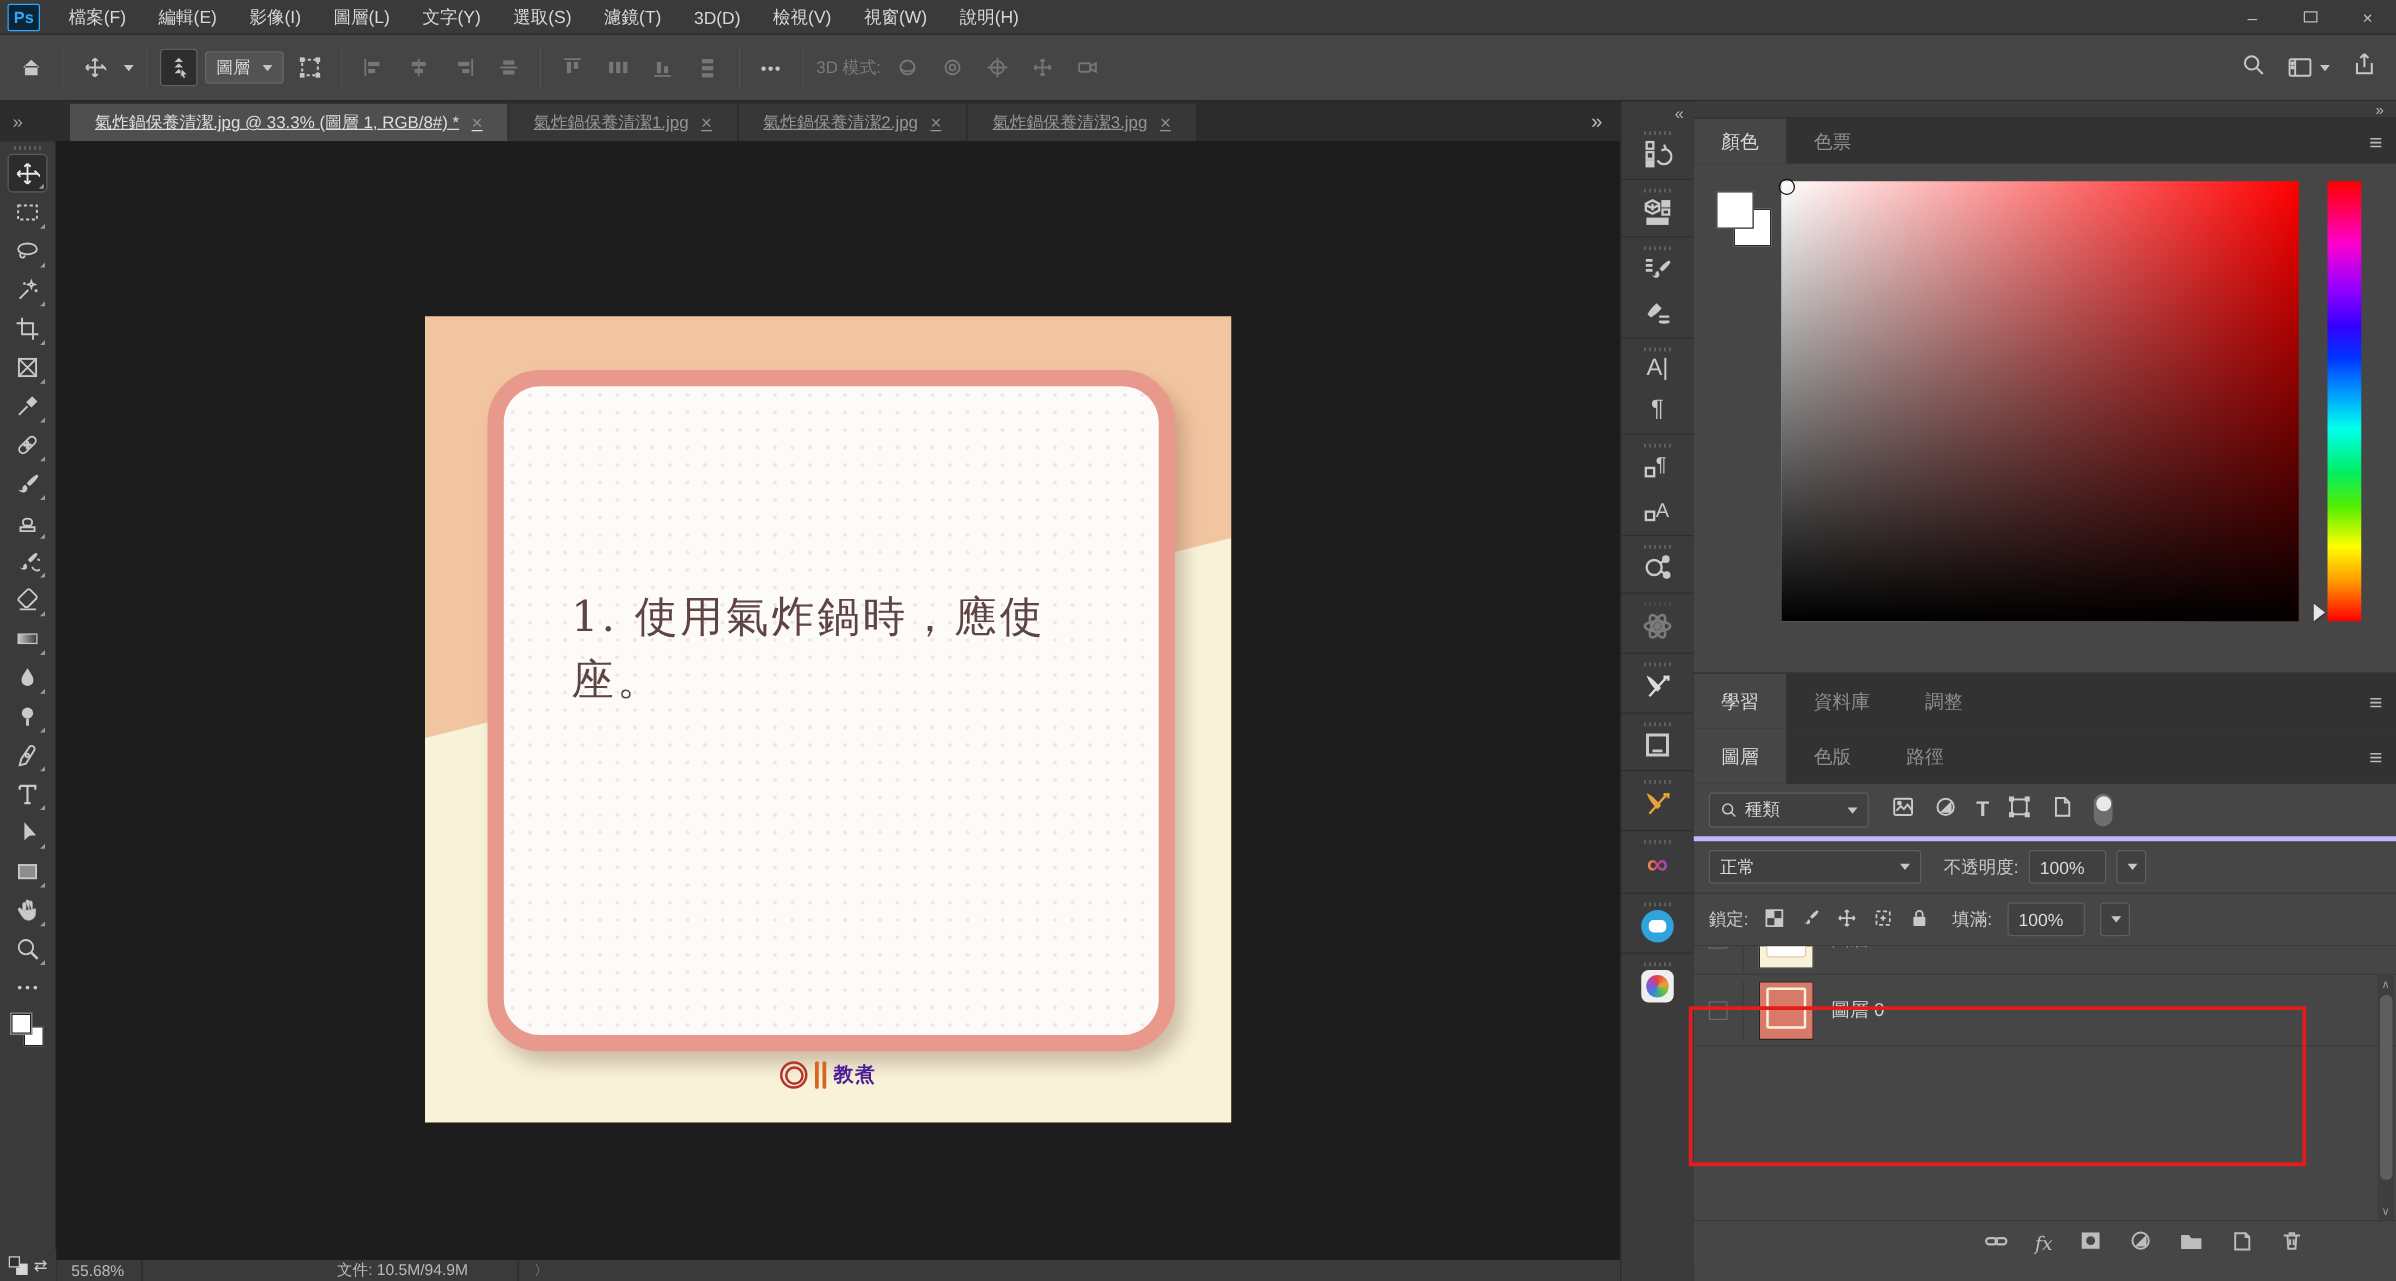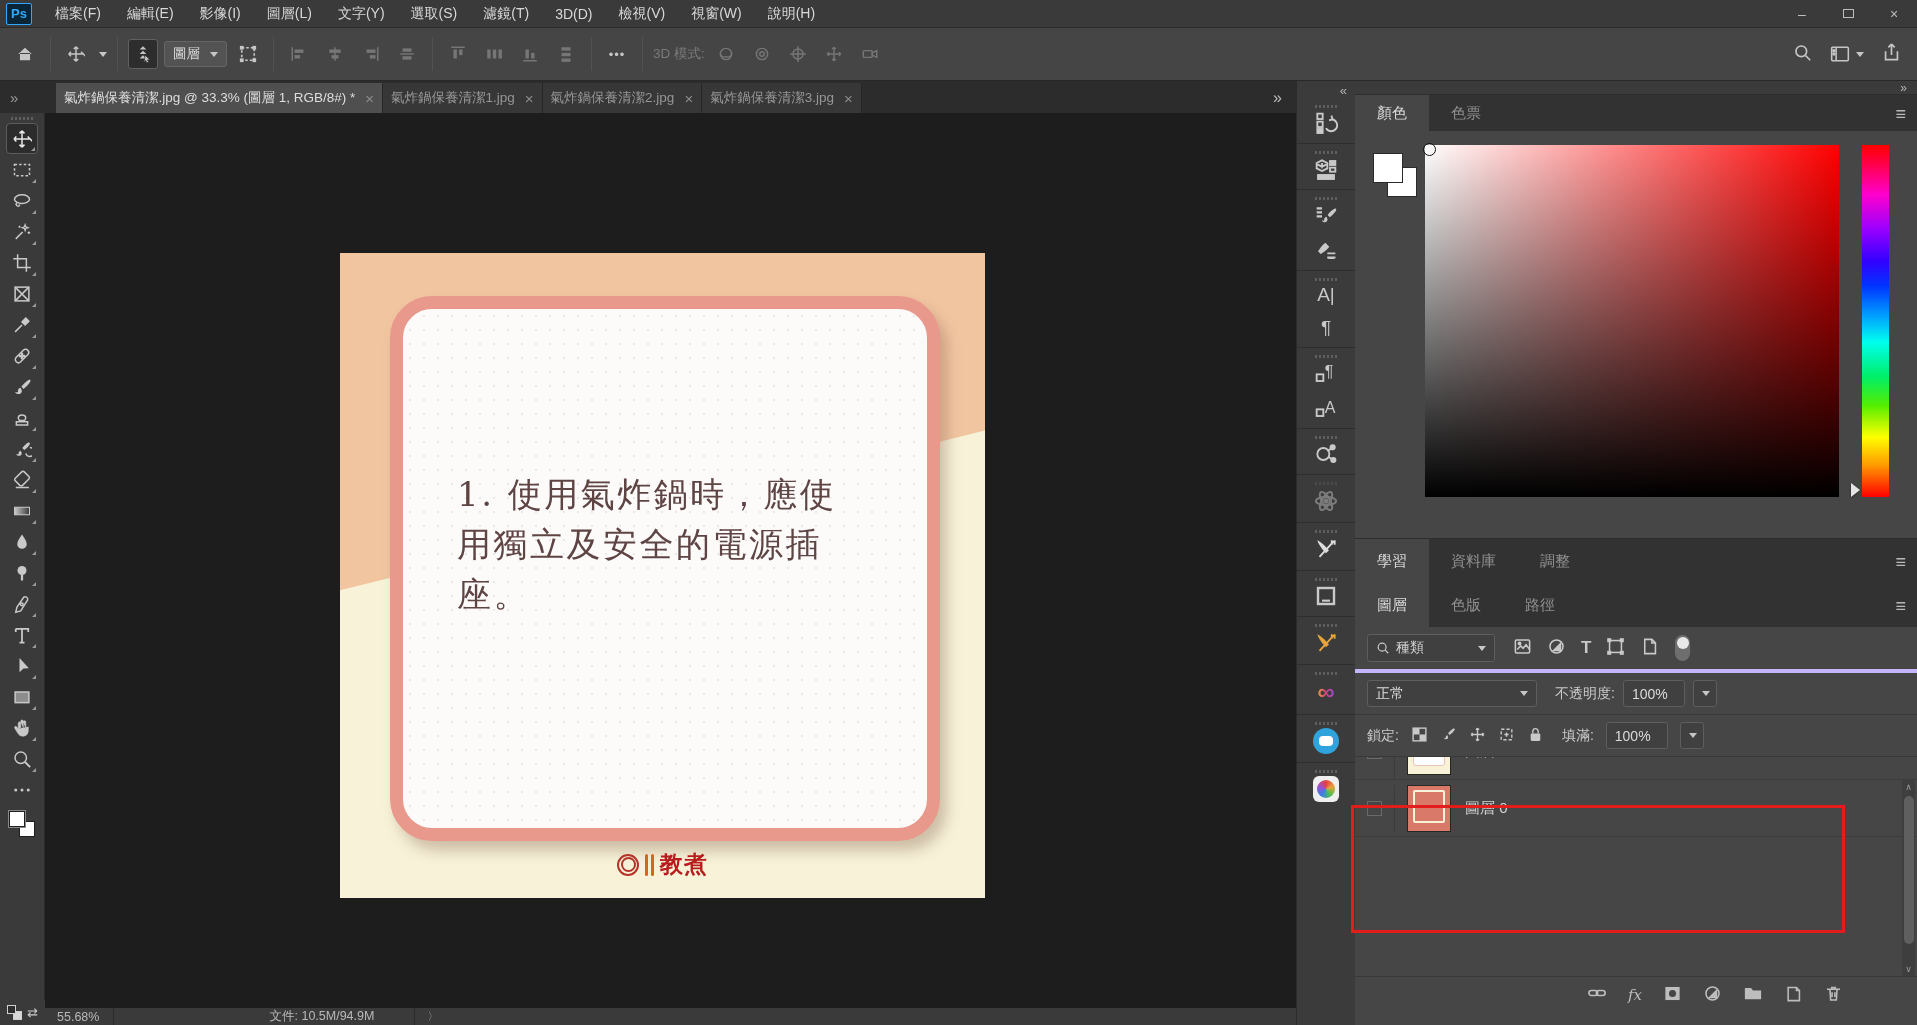--- a/index.html
+++ b/index.html
@@ -33,22 +33,22 @@
                   display:flex; align-items:center; gap:8px; padding:0 8px; font-size:13.5px; color:#dcdcdc; }
   .disabled-label { color:#7a7a7a; font-size:13.5px; }
   .opt-right { margin-left:auto; display:flex; align-items:center; gap:18px; padding-right:16px; }
   .opt-right svg { stroke:#c6c6c6; fill:none; stroke-width:1.4; }
 
   
   .tabbar { position:absolute; left:0; top:81px; width:1296px; height:32px; background:#2c2c2c;
             display:flex; align-items:flex-end; }
   .tab-overflow-left { width:56px; height:32px; display:flex; align-items:center; padding-left:10px;
                        color:#9b9b9b; font-size:15px; background:#2c2c2c; }
-  .doc-tab { height:30px; display:flex; align-items:center; gap:10px; padding:0 8px; font-size:13.5px;
-             background:#373737; color:#969696; border-right:1px solid #262626; white-space:nowrap; }
+  .doc-tab { height:30px; display:flex; align-items:center; gap:10px; padding:0 20px; font-size:13.5px;
+             background:#373737; color:#969696; border-right:1px solid #262626; white-space:nowrap;text-decoration:underline; }
   .doc-tab.active { background:#4f4f4f; color:#dedede; }
   .tab-close { color:#8d8d8d; font-size:15px; }
   .tab-overflow-right { margin-left:auto; color:#bdbdbd; font-size:16px; padding:0 14px 6px 0; }
 
   
   .toolbar { position:absolute; left:0; top:113px; width:45px; height:895px; background:#3a3a3a;
              display:flex; flex-direction:column; align-items:center; border-right:1px solid #2b2b2b; }
   .grip { width:22px; height:3px; margin:4px 0 3px;
           background:repeating-linear-gradient(90deg,#5f5f5f 0 2px,transparent 2px 4px); }
   .tool { width:32px; height:31px; display:flex; align-items:center; justify-content:center; border-radius:4px; position:relative; }
@@ -73,21 +73,21 @@
               box-shadow:7px 10px 14px rgba(130,95,75,.35); }
   .doc-text { position:absolute; left:54px; top:160px; width:450px; font-family:"DejaVu Serif", serif;
               font-size:34px; line-height:50px; letter-spacing:2.5px; color:#5f4444; }
   .doc-brand { position:absolute; left:0; top:596px; width:100%; display:flex; align-items:center;
                justify-content:center; gap:4px; }
   .brand-circle { width:22px; height:22px; border:2.5px solid #b5342a; border-radius:50%;
                   display:flex; align-items:center; justify-content:center; }
   .brand-circle::before { content:""; width:11px; height:11px; border:2px solid #b5342a; border-radius:50%; }
   .brand-sticks { display:flex; gap:2.5px; margin:0 2px; }
   .brand-sticks i { width:3px; height:22px; background:#d8641f; border-radius:2px; }
-  .brand-name { font-size:23px; font-weight:bold; color:#b91c1c; letter-spacing:1px; }
+  .brand-name { font-size:16px; font-weight:bold; color:#4c1d95; letter-spacing:1px; }
 
   
   .statusbar { position:absolute; left:45px; top:1008px; width:1251px; height:17px; background:#3a3a3a;
                display:flex; align-items:center; font-size:12.5px; color:#b9b9b9; }
   .status-zoom { padding:0 14px 0 12px; }
   .status-sep { width:1px; height:17px; background:#2a2a2a; }
   .status-doc { padding:0 40px; min-width:300px; text-align:right; }
   .status-chevron { color:#9a9a9a; padding:0 12px; font-size:11px; }
   .toolbar-bottom { position:absolute; left:0; top:1000px; width:45px; height:25px; background:#3a3a3a;
                     display:flex; align-items:center; justify-content:center; gap:5px; }
@@ -563,21 +563,20 @@
         <i class="bg"></i>
       </div>
   </div>
 
   <div class="canvas-area">
     <div class="document">
       <div class="doc-cream"></div>
       <div class="doc-card">
         <div class="doc-text">
           <div>1. 使用氣炸鍋時，應使</div>
-          <div>用獨立及安全的電源插</div>
           <div>座。</div>
         </div>
       </div>
       <div class="doc-brand">
         <span class="brand-circle"></span>
         <span class="brand-sticks">
             <i></i>
             <i></i>
           </span>
         <span class="brand-name">教煮</span>

